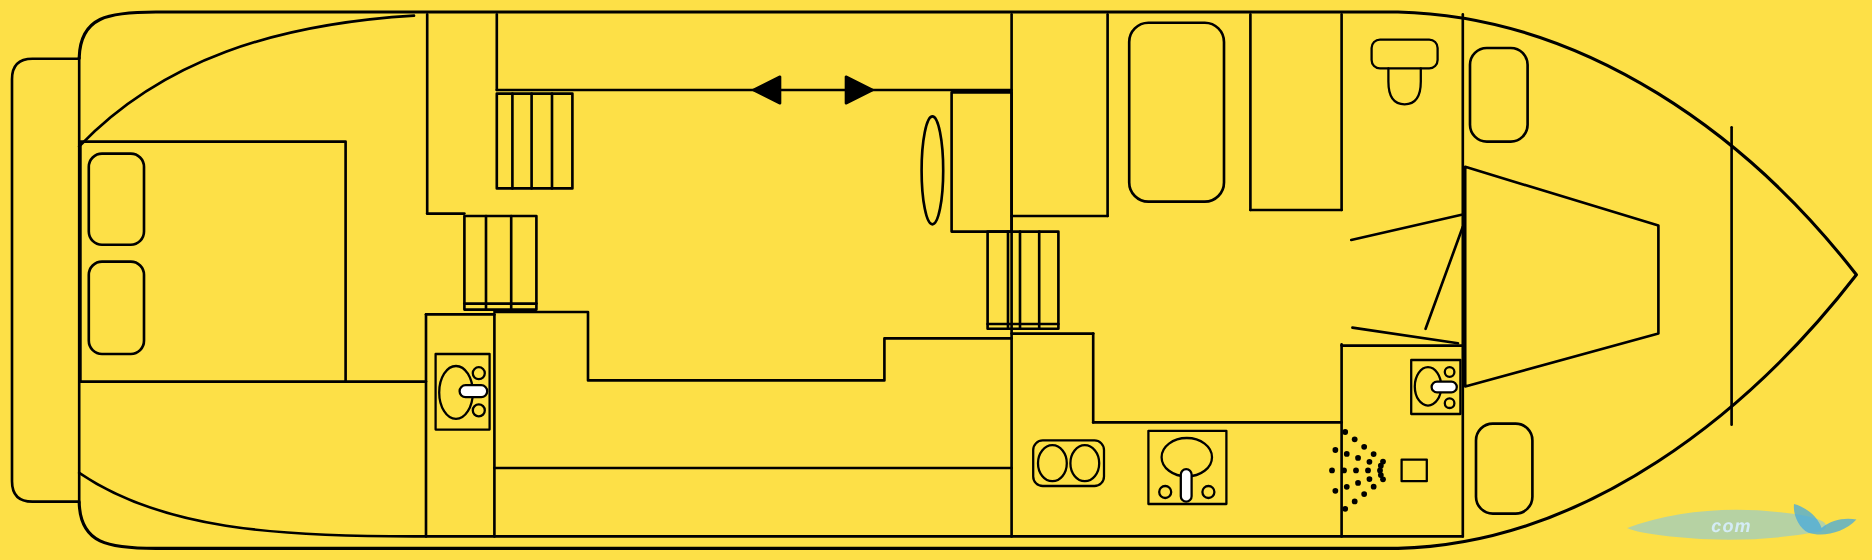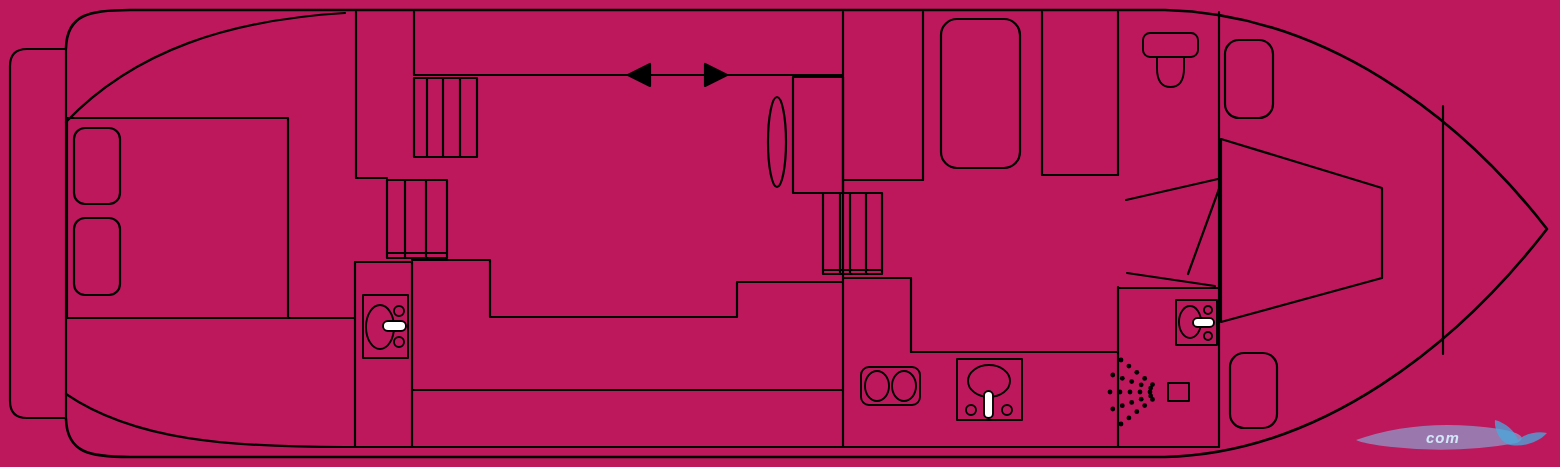--- a/index.html
+++ b/index.html
@@ -1,19 +1,19 @@
 <!DOCTYPE html>
 <html><head>
 <meta charset="utf-8">
 <style>
   html, body { margin: 0; padding: 0; background: #ffffff; }
   .canvas {
     position: relative;
     width: 1560px; height: 467px;
-    background: #be185d;
+    background: #fde047;
     font-family: "Liberation Sans", sans-serif;
   }
   svg { display: block; }
   .wm-text {
     font-family: "Liberation Sans", sans-serif;
     font-size: 15px;
     font-style: italic;
     font-weight: bold;
     letter-spacing: 1px;
   }

